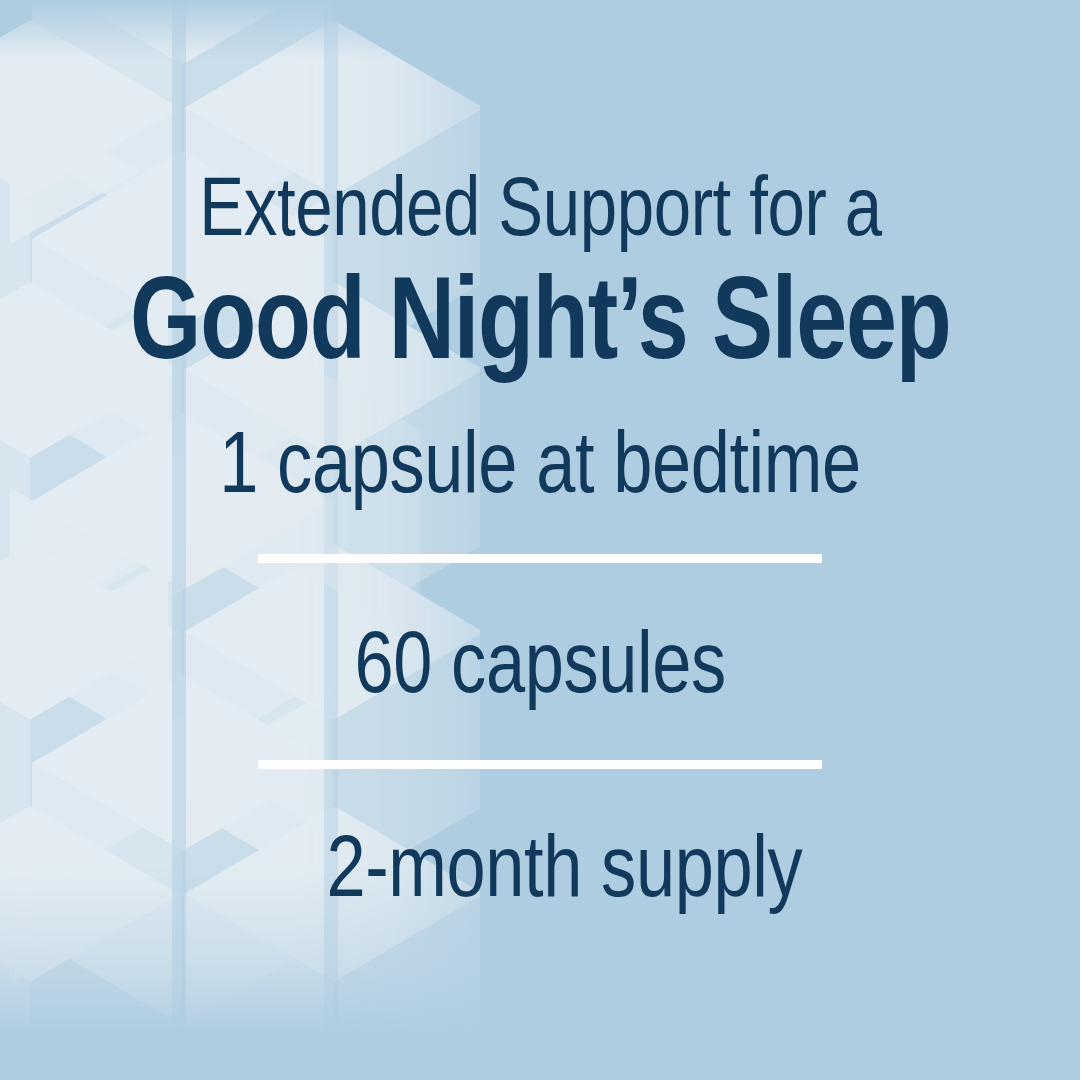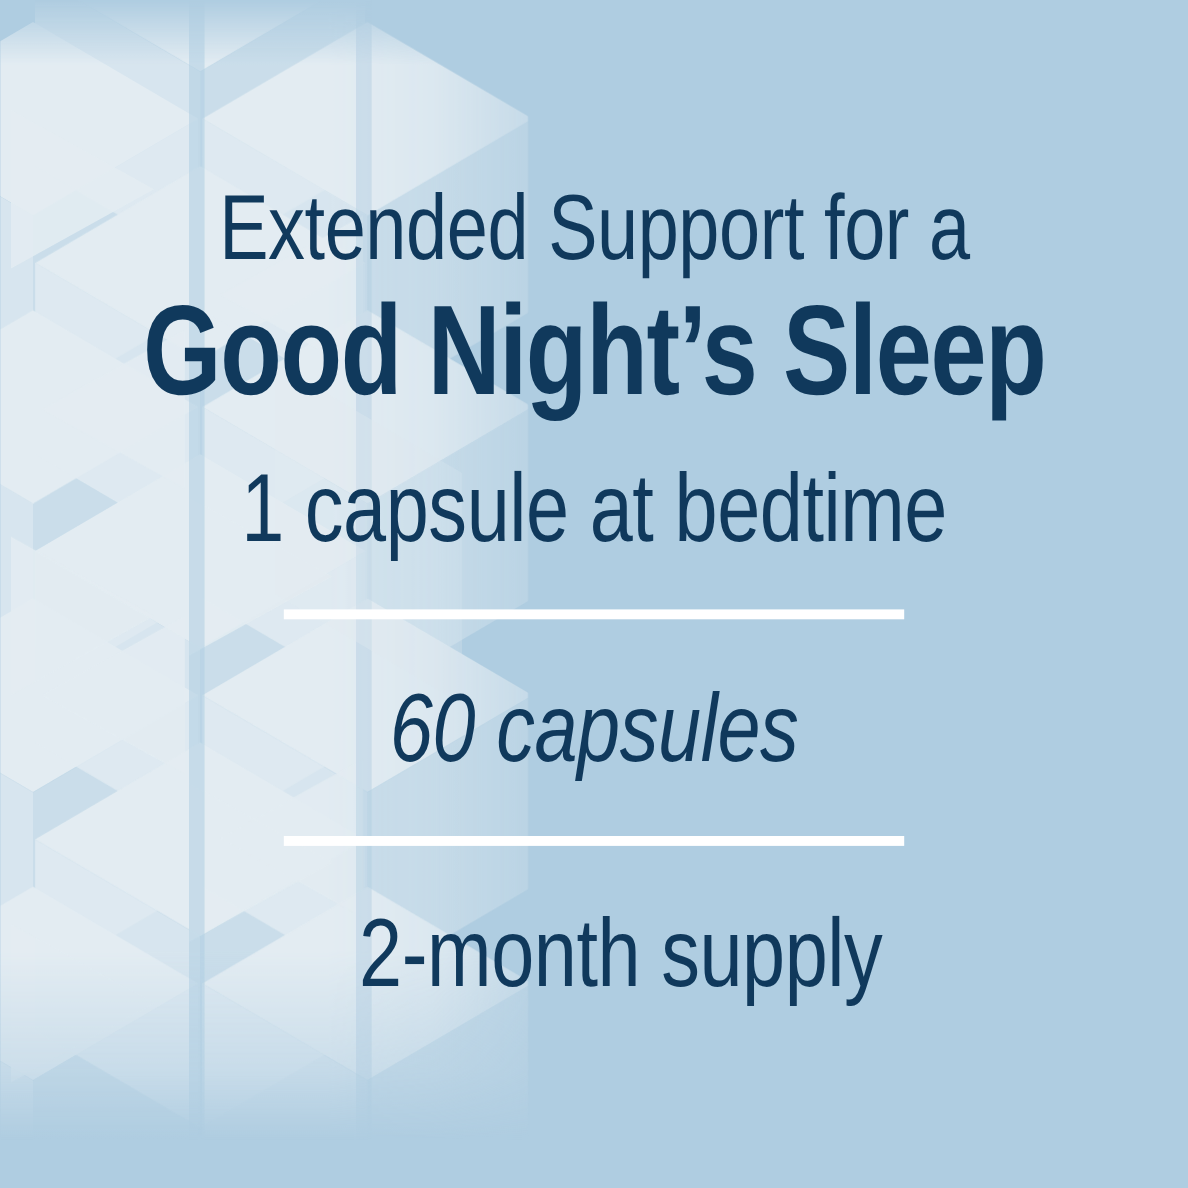--- a/index.html
+++ b/index.html
@@ -76,21 +76,20 @@
 
   #l-dose {
     top: 418px;
     font-size: 88px;
     text-align: center;
   }
 
   #l-count {
     top: 618px;
     font-size: 88px;
-    font-style: italic;
   }
 
   #l-supply {
     top: 822px;
     font-size: 88px;
     margin-left: 24px;
   }
 
   
   .rule {

